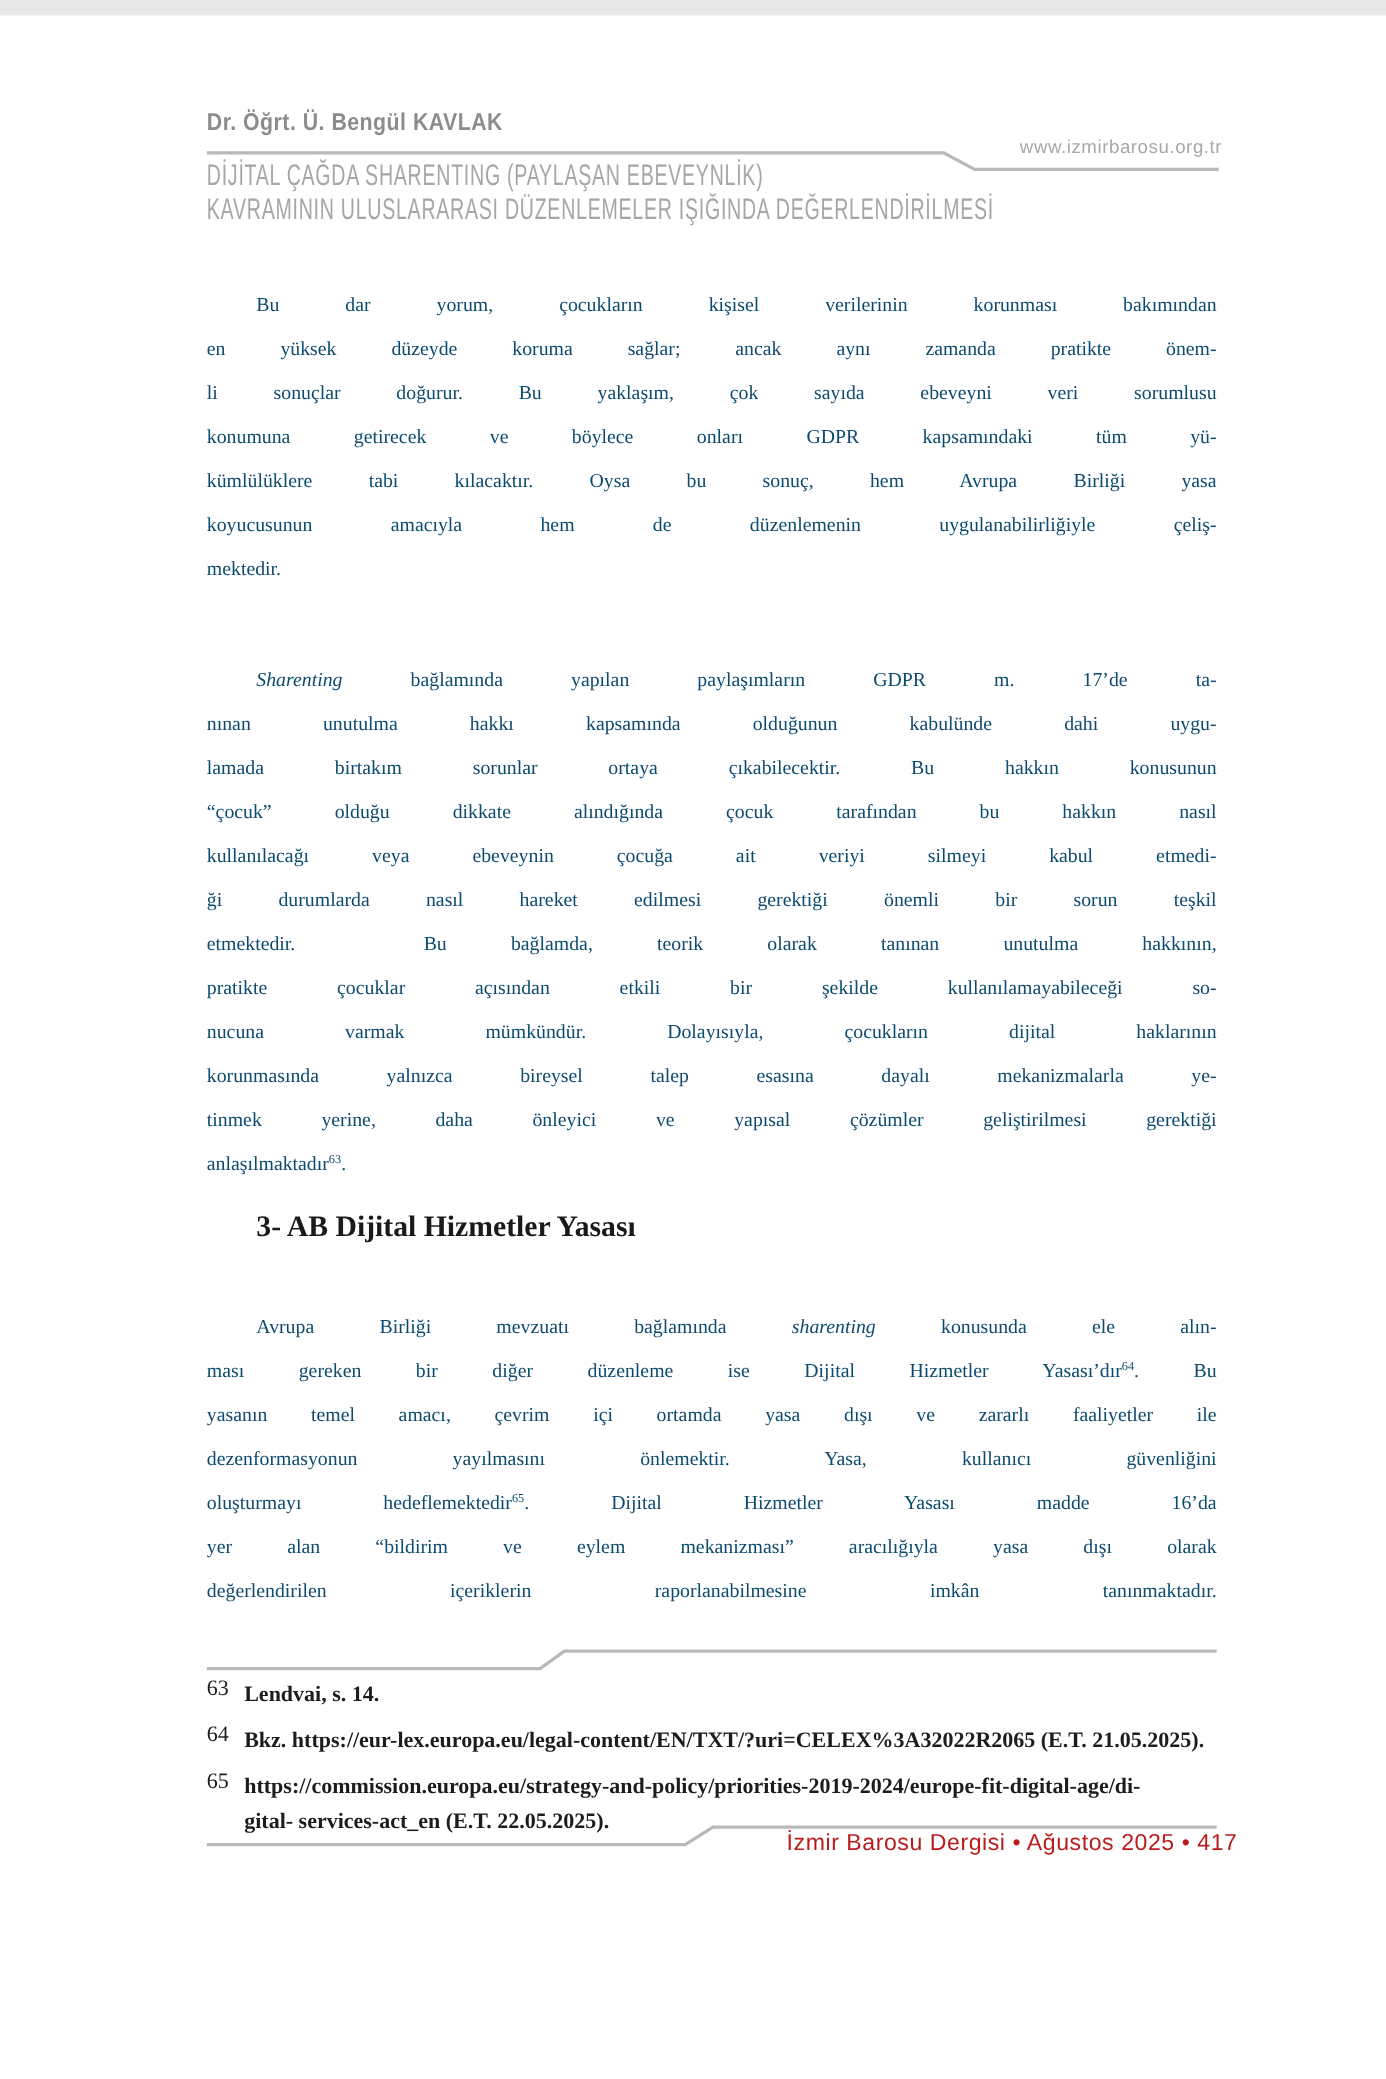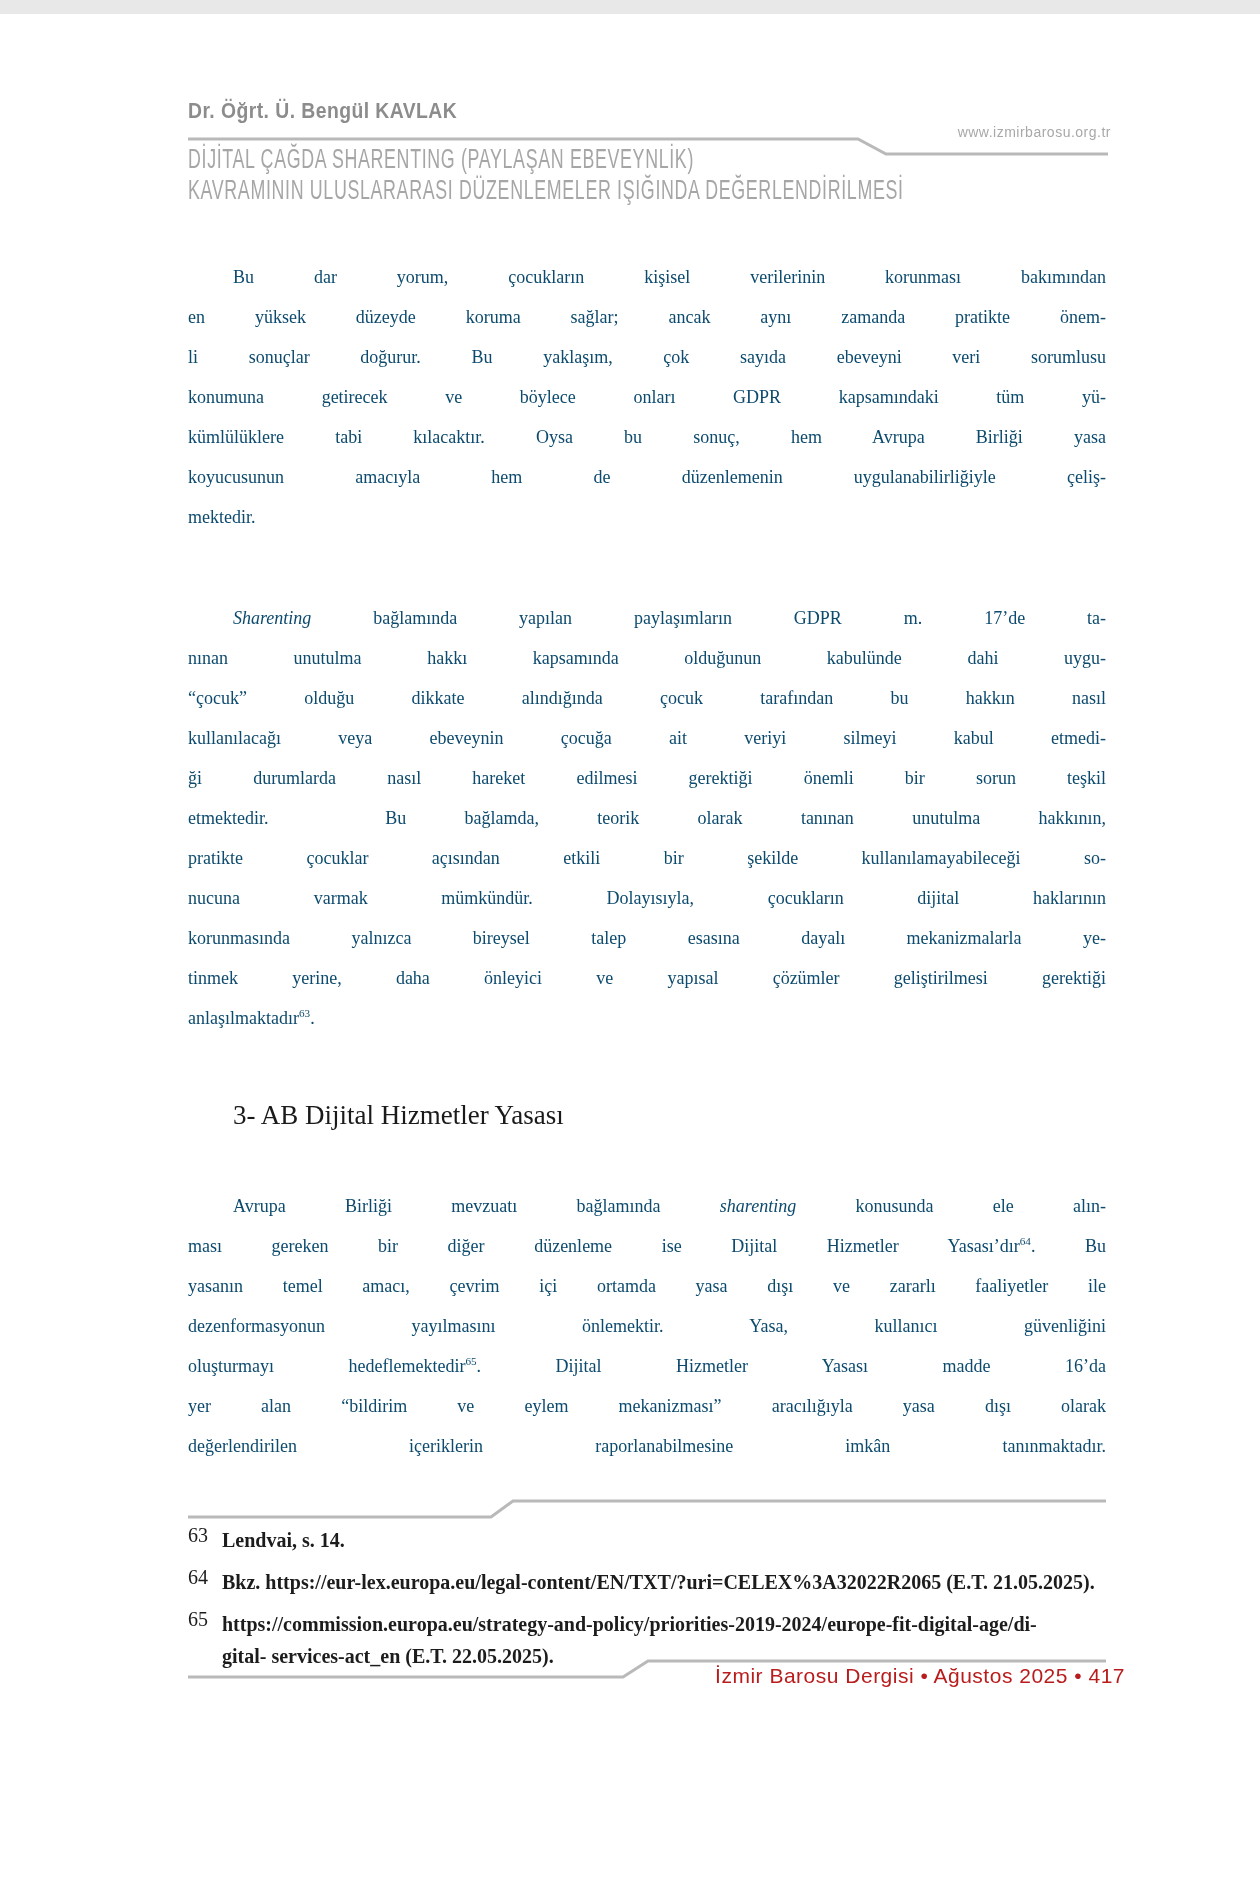--- a/index.html
+++ b/index.html
@@ -16,21 +16,21 @@
   .hdr-author{
     position:absolute;left:188px;top:84px;
     font-family:"Liberation Sans", sans-serif;
     font-weight:bold;font-size:22px;color:#8c8c8c;
     transform:scaleX(.88);transform-origin:0 0;white-space:nowrap;
     letter-spacing:.5px;
   }
   .hdr-www{
     position:absolute;right:168px;top:110px;
     font-family:"Liberation Sans", sans-serif;
-    font-size:14px;color:#a8a8a8;letter-spacing:.5px;
+    font-size:17px;color:#a8a8a8;letter-spacing:.5px;
   }
   .hdr-title{
     position:absolute;left:188px;
     font-family:"Liberation Sans", sans-serif;
     font-size:27px;color:#a6a6a6;
     transform:scaleX(.66);transform-origin:0 0;white-space:nowrap;
     letter-spacing:1px;
   }
   .hdr-title.t1{top:130px;}
   .hdr-title.t2{top:161px;}
@@ -41,21 +41,21 @@
     position:absolute;left:188px;width:918px;
     font-size:18px;line-height:40px;color:#0c4a6e;
   }
   .line{text-align:justify;text-align-last:justify;}
   .line.left{text-align-last:left;}
   .line.indent{text-indent:45px;}
   .i{font-style:italic;}
   .sup{font-size:.62em;vertical-align:super;line-height:0;}
   .heading{
     position:absolute;left:188px;top:1086px;width:918px;
-    font-size:27px;font-weight:normal;color:#1a1a1a;text-indent:45px;
+    font-size:27px;font-weight:bold;color:#1a1a1a;text-indent:45px;
   }
   
   .footnotes{position:absolute;left:188px;top:1510px;width:930px;color:#1c1c1c;}
   .fn{position:relative;padding-left:34px;margin-bottom:10px;font-size:20px;line-height:32px;}
   .fn-num{position:absolute;left:0;top:-5px;font-size:20px;}
   .fn-line{white-space:nowrap;font-weight:bold;}
   
   .page-footer{
     position:absolute;right:154px;top:1650px;
     font-family:"Liberation Sans", sans-serif;
@@ -83,20 +83,21 @@
       <div class="line"><span>en yüksek düzeyde koruma sağlar; ancak aynı zamanda pratikte önem-</span></div>
       <div class="line"><span>li sonuçlar doğurur. Bu yaklaşım, çok sayıda ebeveyni veri sorumlusu</span></div>
       <div class="line"><span>konumuna getirecek ve böylece onları GDPR kapsamındaki tüm yü-</span></div>
       <div class="line"><span>kümlülüklere tabi kılacaktır. Oysa bu sonuç, hem Avrupa Birliği yasa</span></div>
       <div class="line"><span>koyucusunun amacıyla hem de düzenlemenin uygulanabilirliğiyle çeliş-</span></div>
       <div class="line left"><span>mektedir.</span></div>
     </div>
   <div class="bodyblock" style="top:584px;">
       <div class="line indent"><span class="i">Sharenting</span><span> bağlamında yapılan paylaşımların GDPR m. 17’de ta-</span></div>
       <div class="line"><span>nınan unutulma hakkı kapsamında olduğunun kabulünde dahi uygu-</span></div>
+      <div class="line"><span>lamada birtakım sorunlar ortaya çıkabilecektir. Bu hakkın konusunun</span></div>
       <div class="line"><span>“çocuk” olduğu dikkate alındığında çocuk tarafından bu hakkın nasıl</span></div>
       <div class="line"><span>kullanılacağı veya ebeveynin çocuğa ait veriyi silmeyi kabul etmedi-</span></div>
       <div class="line"><span>ği durumlarda nasıl hareket edilmesi gerektiği önemli bir sorun teşkil</span></div>
       <div class="line"><span>etmektedir.&nbsp; Bu bağlamda, teorik olarak tanınan unutulma hakkının,</span></div>
       <div class="line"><span>pratikte çocuklar açısından etkili bir şekilde kullanılamayabileceği so-</span></div>
       <div class="line"><span>nucuna varmak mümkündür. Dolayısıyla, çocukların dijital haklarının</span></div>
       <div class="line"><span>korunmasında yalnızca bireysel talep esasına dayalı mekanizmalarla ye-</span></div>
       <div class="line"><span>tinmek yerine, daha önleyici ve yapısal çözümler geliştirilmesi gerektiği</span></div>
       <div class="line left"><span>anlaşılmaktadır</span><span class="sup">63</span><span>.</span></div>
     </div>

